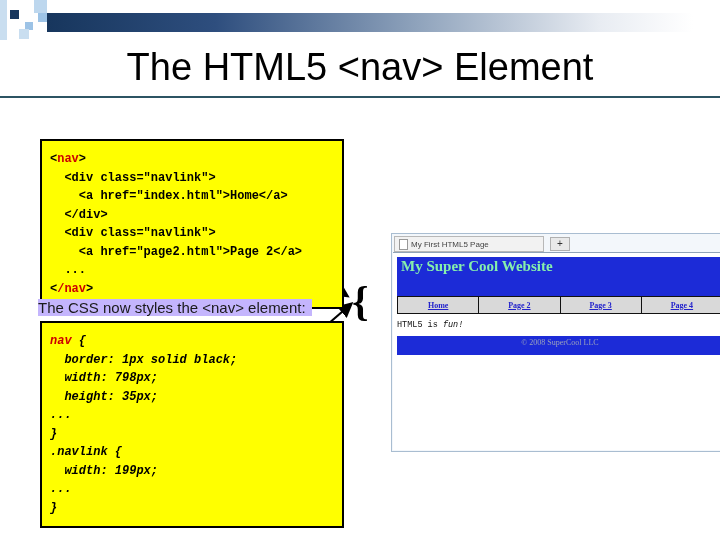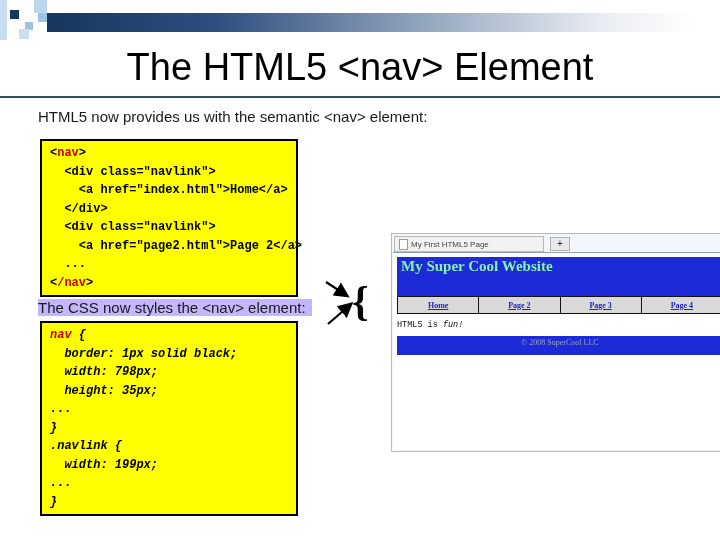--- a/index.html
+++ b/index.html
@@ -19,22 +19,22 @@
 
   .title{position:absolute;left:0;right:0;top:46px;margin:0;text-align:center;
          font-size:38px;font-weight:400;color:#000;}
   .title-rule{position:absolute;left:0;right:0;top:96px;height:2px;background:var(--divider,#2C5463);}
 
   .intro{position:absolute;left:38px;top:108px;margin:0;font-size:15px;color:#1a1a1a;}
   .css-label{position:absolute;left:38px;top:299px;margin:0;font-size:15px;color:#1a1a1a;
              background:#c4b5fd;padding-right:6px;z-index:3;}
 
   
-  .code-block{position:absolute;left:40px;width:258px;background:var(--code-bg,#FFFF00);
-    border:2px solid #000;padding:3px 8px;box-sizing:border-box;
+  .code-block{position:absolute;left:40px;width:304px;background:var(--code-bg,#FFFF00);
+    border:2px solid #000;padding:9px 8px;box-sizing:border-box;
     font-family:"Liberation Mono",monospace;font-size:12px;font-weight:bold;
     line-height:18.5px;white-space:pre;z-index:2;}
   .code-html{top:139px;}
   .code-css{top:321px;font-style:italic;}
   .seg-k{color:#000;}
   .seg-r{color:var(--code-red,#CC0000);}
 
   
   .arrows{position:absolute;left:325px;top:278px;z-index:1;}
   .brace{position:absolute;left:352px;top:280px;font-family:"Liberation Serif",serif;
@@ -74,21 +74,20 @@
   <div class="sq sq-a"></div>
   <div class="sq sq-b"></div>
   <div class="sq sq-c"></div>
   <div class="sq sq-d"></div>
   <div class="sq sq-e"></div>
   <div class="deco-bar"></div>
 
   <h1 class="title">The HTML5 &lt;nav&gt; Element</h1>
   <div class="title-rule"></div>
 
-  <p class="intro">HTML5 now provides us with the semantic &lt;nav&gt; element:</p>
 
   <div class="code-block code-html"><div class="cl"><span class="seg-k">&lt;</span><span class="seg-r">nav</span><span class="seg-k">&gt;</span></div><div class="cl"><span class="seg-k">  &lt;div class="navlink"&gt;</span></div><div class="cl"><span class="seg-k">    &lt;a href="index.html"&gt;Home&lt;/a&gt;</span></div><div class="cl"><span class="seg-k">  &lt;/div&gt;</span></div><div class="cl"><span class="seg-k">  &lt;div class="navlink"&gt;</span></div><div class="cl"><span class="seg-k">    &lt;a href="page2.html"&gt;Page 2&lt;/a&gt;</span></div><div class="cl"><span class="seg-k">  ...</span></div><div class="cl"><span class="seg-k">&lt;</span><span class="seg-r">/nav</span><span class="seg-k">&gt;</span></div></div>
 
   <p class="css-label">The CSS now styles the &lt;nav&gt; element:</p>
 
   <div class="code-block code-css"><div class="cl"><span class="seg-r">nav</span><span class="seg-k"> {</span></div><div class="cl"><span class="seg-k">  border: 1px solid black;</span></div><div class="cl"><span class="seg-k">  width: 798px;</span></div><div class="cl"><span class="seg-k">  height: 35px;</span></div><div class="cl"><span class="seg-k">...</span></div><div class="cl"><span class="seg-k">}</span></div><div class="cl"><span class="seg-k">.navlink {</span></div><div class="cl"><span class="seg-k">  width: 199px;</span></div><div class="cl"><span class="seg-k">...</span></div><div class="cl"><span class="seg-k">}</span></div></div>
 
   <svg class="arrows" width="34" height="48" viewBox="0 0 34 48">
     <defs>
       <marker id="ah" markerWidth="7" markerHeight="7" refX="5" refY="3.5" orient="auto">

